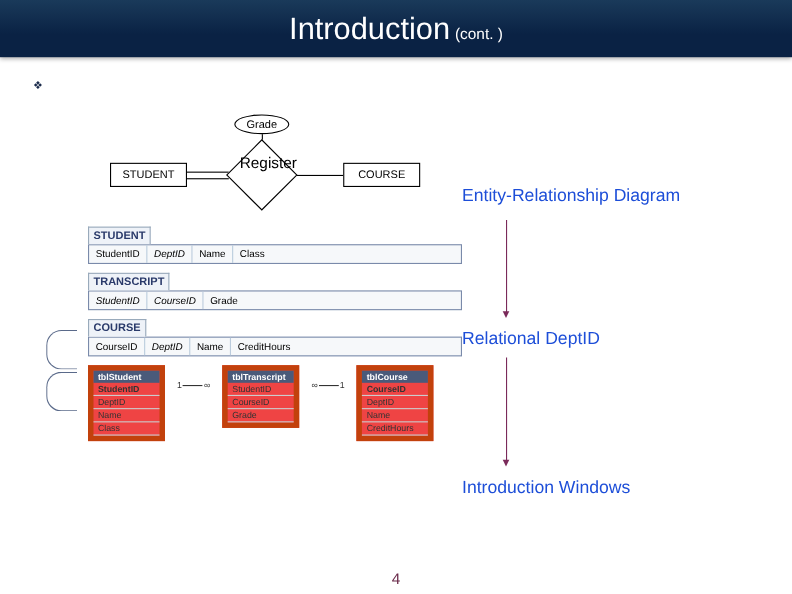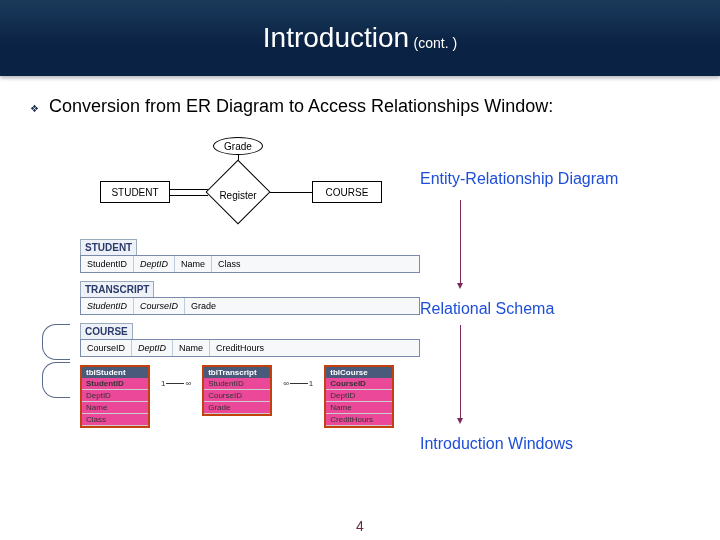--- a/index.html
+++ b/index.html
@@ -1,51 +1,51 @@
 <!DOCTYPE html>
 <html><head>
 <meta charset="utf-8">
 <style>
   * { box-sizing: border-box; margin: 0; padding: 0; }
   body { width: 720px; height: 540px; font-family: Arial, sans-serif; background: #fff; position: relative; overflow: hidden; }
 
-  .header { background: linear-gradient(to bottom, #1a3a5a 0%, #0a2244 60%, #0a2244 100%); height: 76px; display: flex; align-items: center; justify-content: center; color: #fff; box-shadow: 0 2px 4px rgba(0,0,0,0.3); text-align: right; }
+  .header { background: linear-gradient(to bottom, #1a3a5a 0%, #0a2244 60%, #0a2244 100%); height: 52px; display: flex; align-items: center; justify-content: center; color: #fff; box-shadow: 0 2px 4px rgba(0,0,0,0.3); text-align: right; }
   .title { font-size: 28px; font-weight: normal; }
   .title-sub { font-size: 14px; vertical-align: middle; }
 
   .content { padding: 20px 30px 0 30px; position: relative; }
 
   .bullet-row { display: flex; align-items: baseline; gap: 10px; margin-bottom: 20px; }
   .bullet-icon { font-size: 10px; color: #1a2a4a; }
   .bullet-text { font-size: 18px; color: #000; }
 
   .er-section { position: relative; height: 90px; margin-left: 70px; }
   .grade-oval { position: absolute; left: 113px; top: 0; width: 50px; height: 18px; border: 1px solid #000; border-radius: 50%; display: flex; align-items: center; justify-content: center; font-size: 10px; background: #fff; }
   .grade-line { position: absolute; left: 138px; top: 18px; width: 1px; height: 20px; background: #000; }
   .student-box { position: absolute; left: 0; top: 44px; width: 70px; height: 22px; border: 1px solid #000; display: flex; align-items: center; justify-content: center; font-size: 10px; background: #fff; }
   .register-diamond { position: absolute; left: 106px; top: 32px; width: 64px; height: 46px; }
   .diamond-shape { width: 46px; height: 46px; border: 1px solid #000; transform: rotate(45deg); position: absolute; left: 9px; top: 0; background: #fff; }
-  .diamond-label { position: absolute; left: 0; top: 21px; width: 64px; text-align: center; font-size: 10px; z-index: 2; }
+  .diamond-label { position: absolute; left: 0; top: 4px; width: 64px; text-align: right; font-size: 14px; z-index: 2; }
   .course-box { position: absolute; left: 212px; top: 44px; width: 70px; height: 22px; border: 1px solid #000; display: flex; align-items: center; justify-content: center; font-size: 10px; background: #fff; }
   .line-sr-1 { position: absolute; left: 70px; top: 52px; width: 38px; height: 1px; background: #000; }
   .line-sr-2 { position: absolute; left: 70px; top: 58px; width: 38px; height: 1px; background: #000; }
   .line-rc { position: absolute; left: 170px; top: 55px; width: 42px; height: 1px; background: #000; }
 
   .schema-section { margin-left: 50px; margin-top: 10px; width: 340px; }
   .schema-block { margin-bottom: 6px; }
   .schema-title { font-size: 10px; font-weight: bold; color: #2a3a6a; padding: 2px 4px; border-top: 1px solid #9ab; border-left: 1px solid #9ab; border-right: 1px solid #9ab; background: #eef2f8; display: inline-block; }
   .schema-row { display: flex; border: 1px solid #7a8aaa; background: #f6f8fa; }
   .schema-cell { font-size: 9px; padding: 3px 6px; border-right: 1px solid #bcd; }
   .schema-cell:last-child { border-right: none; }
   .italic { font-style: italic; }
   .arc1 { position: absolute; left: 42px; top: 248px; width: 28px; height: 36px; border: 1px solid #5a6a8a; border-right: none; border-radius: 14px 0 0 14px; }
   .arc2 { position: absolute; left: 42px; top: 286px; width: 28px; height: 36px; border: 1px solid #5a6a8a; border-right: none; border-radius: 14px 0 0 14px; }
 
   .access-section { margin-left: 50px; margin-top: 8px; display: flex; gap: 10px; align-items: flex-start; }
-  .access-table { border: 2px solid #c2410c; background: #ec4899; font-size: 8px; min-width: 70px; }
+  .access-table { border: 5px solid #c2410c; background: #ef4444; font-size: 8px; min-width: 70px; }
   .access-title { background: #4a5a7a; color: #fff; padding: 1px 4px; font-weight: bold; font-size: 8px; }
   .access-field { padding: 1px 4px; border-bottom: 1px solid #ccc; color: #333; }
   .access-field.pk { font-weight: bold; }
   .rel-conn { display: flex; align-items: center; padding-top: 14px; font-size: 8px; color: #333; }
   .rel-line { width: 18px; height: 1px; background: #333; }
   .rel-lbl { padding: 0 1px; }
 
   .side-label { position: absolute; font-size: 16px; color: #1d4ed8; }
   .side-er { top: 170px; left: 420px; }
   .side-rs { top: 300px; left: 420px; }
@@ -65,21 +65,20 @@
   <div>
     <span class="title">Introduction</span>
     <span class="title-sub">(cont. )</span>
   </div>
 </div>
 
 <div class="content">
 
   <div class="bullet-row">
     <span class="bullet-icon">❖</span>
-    <span class="bullet-text">Conversion from ER Diagram to Access Relationships Window:</span>
   </div>
 
   <div class="er-section">
     <div class="grade-oval">Grade</div>
     <div class="grade-line"></div>
     <div class="student-box">STUDENT</div>
     <div class="line-sr-1"></div>
     <div class="line-sr-2"></div>
     <div class="register-diamond">
       <div class="diamond-shape"></div>
@@ -149,19 +148,19 @@
       <div class="access-field pk">CourseID</div>
       <div class="access-field">DeptID</div>
       <div class="access-field">Name</div>
       <div class="access-field">CreditHours</div>
     </div>
   </div>
 
 </div>
 
 <div class="side-label side-er">Entity-Relationship Diagram</div>
-<div class="side-label side-rs">Relational Schema</div>
+<div class="side-label side-rs">Relational DeptID</div>
 <div class="side-label side-rw">Introduction Windows</div>
 
 <div class="arrow-down arr1"></div>
 <div class="arrow-down arr2"></div>
 
 <div class="footer">4</div>
 
 </body></html>

